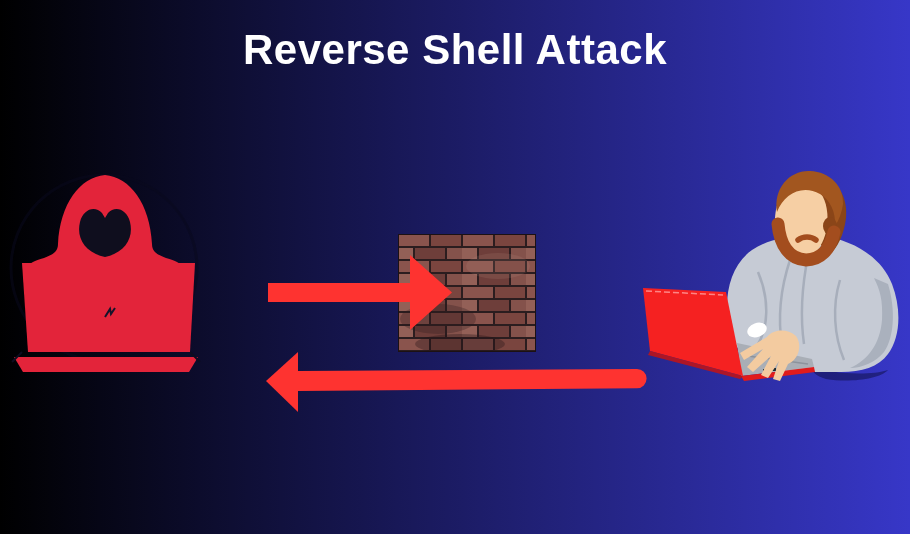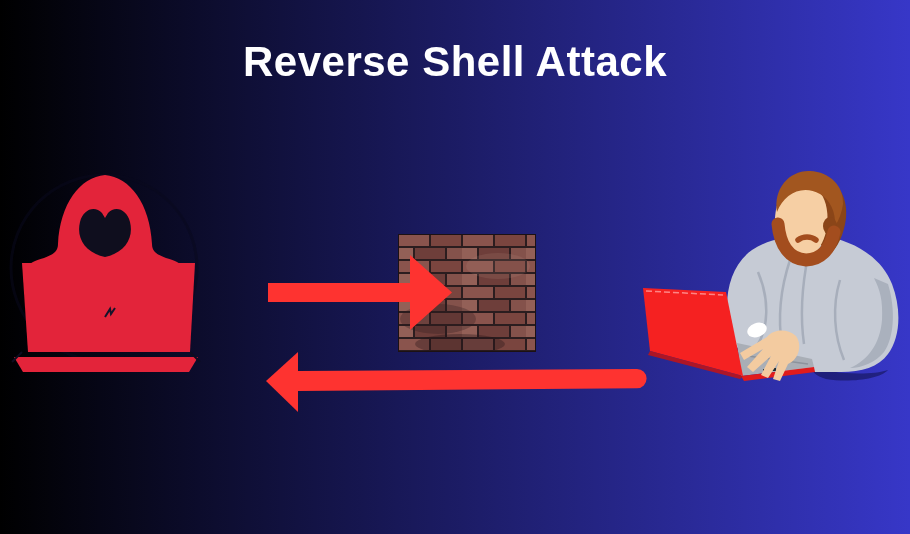--- a/index.html
+++ b/index.html
@@ -3,21 +3,21 @@
 <meta charset="utf-8">
 <title>Reverse Shell Attack</title>
 <style>
   html,body{margin:0;padding:0;background:#000;}
   .stage{
     position:relative;width:910px;height:534px;overflow:hidden;
     background:linear-gradient(90deg,#000000 0%,#3737c8 100%);
     font-family:"Liberation Sans",sans-serif;
   }
   .title{
-    position:absolute;top:22px;left:0;right:0;margin:16px;
+    position:absolute;top:22px;left:0;right:0;margin:4px;
     text-align:center;color:#ffffff;
     font-size:42px;font-weight:700;letter-spacing:.5px;
   }
   .hacker{position:absolute;left:6px;top:166px;width:200px;height:232px;z-index:3;}
   .wall{position:absolute;left:398px;top:234px;width:138px;height:118px;z-index:1;}
   .arrows{position:absolute;left:0;top:0;width:910px;height:534px;z-index:2;}
   .victim{position:absolute;left:630px;top:160px;width:280px;height:250px;z-index:3;}
 </style>
 </head>
 <body>

